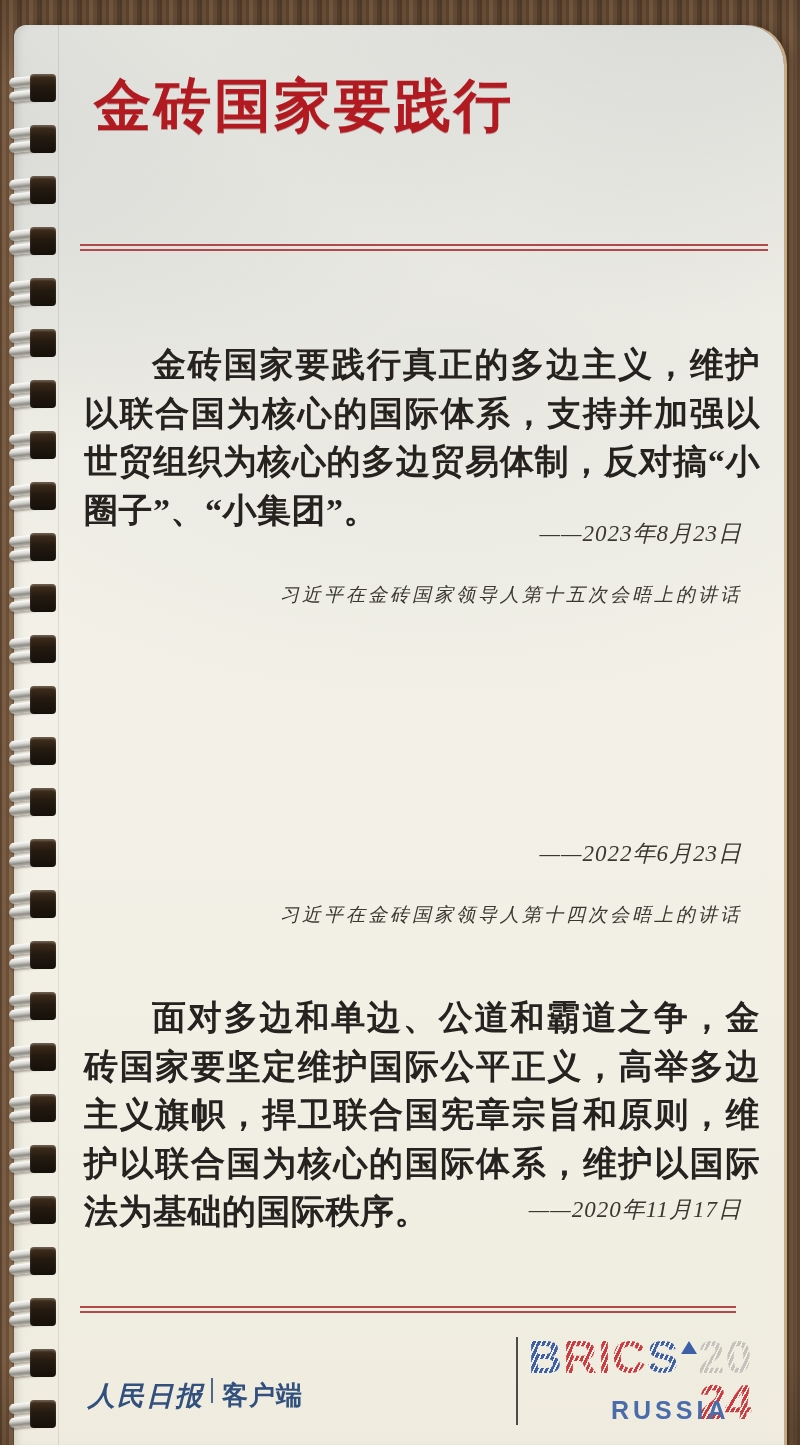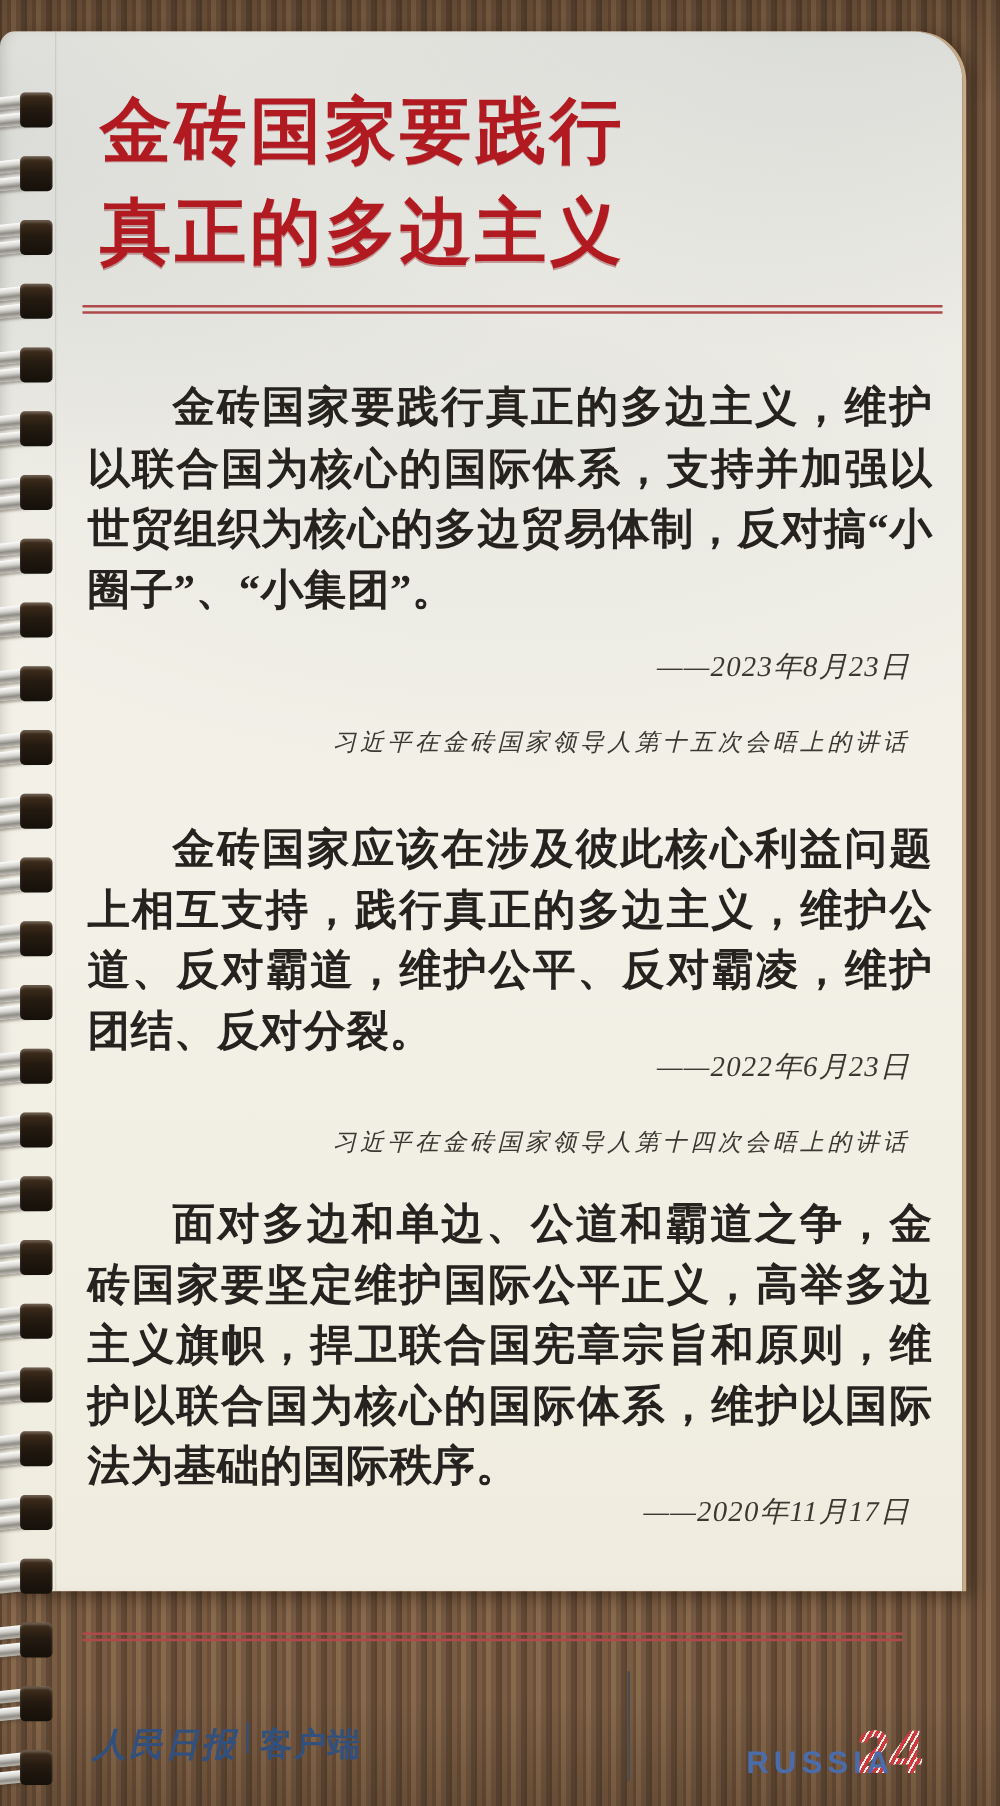--- a/index.html
+++ b/index.html
@@ -14,21 +14,21 @@
     position:absolute; inset:0;
     background:
       linear-gradient(180deg, rgba(30,18,8,0.25) 0%, rgba(0,0,0,0) 6%, rgba(0,0,0,0) 94%, rgba(30,18,8,0.2) 100%),
       repeating-linear-gradient(90deg,
         #5a4330 0 2px, #7a5c42 2px 6px, #6b4f39 6px 9px,
         #87694c 9px 13px, #745841 13px 17px, #604835 17px 20px);
   }
 
   
   .page {
-    position:absolute; left:0; top:25px; width:770px; height:1248px;
+    position:absolute; left:14px; top:25px; width:770px; height:1420px;
     background:
       radial-gradient(120% 55% at 88% -12%, rgba(150,162,172,0.40), rgba(150,162,172,0) 60%),
       radial-gradient(150% 45% at -15% 6%, rgba(158,168,176,0.33), rgba(158,168,176,0) 55%),
       radial-gradient(130% 40% at 55% 24%, rgba(188,196,200,0.22), rgba(188,196,200,0) 62%),
       linear-gradient(180deg, #f2f0e8 0%, #f3f1e7 55%, #efecdf 100%);
     border-radius:12px 40px 0 0;
     box-shadow: 3px 0 0 rgba(218,190,152,0.85), 9px 4px 14px rgba(28,16,6,0.45),
       inset 7px 0 9px -5px rgba(110,108,100,0.28);
   }
   .margin-line {
@@ -67,20 +67,21 @@
   }
   .rule.top-rule    { left:66px; top:219px;  width:688px; }
   .rule.bottom-rule { left:66px; top:1281px; width:656px; }
 
   
   .quote-text {
     position:absolute; left:70px; width:676px;
     font-size:34px; line-height:48.5px; font-weight:700;
     color:var(--ink,#262220); text-align:justify; text-indent:2em;
     letter-spacing:0.5px;
+    margin-top:38px;
   }
   .q1 { top:278px; } .q2 { top:631px; } .q3 { top:931px; }
   .attr {
     position:absolute; right:42px; width:600px; text-align:right;
     color:var(--attr_ink,#3b3731); font-style:italic;
   }
   .a1 { top:492px; } .a2 { top:812px; } .a3 { top:1168px; }
   .attr-date   { font-size:23px; line-height:34px; letter-spacing:1px; }
   .attr-source { font-size:19px; line-height:31px; letter-spacing:3px;margin-top:28px; }
 
@@ -272,47 +273,47 @@
         <span class="slot"></span>
       </div>
       <div class="ring" style="top: 1374px;">
         <span class="wire w1"></span>
         <span class="wire w2"></span>
         <span class="slot"></span>
       </div>
     </div>
 
   <h1 class="title"><span>金砖国家要践行</span><br>
-    <span>真正的多边主义</span></h1>
+    </h1>
 
   <div class="rule top-rule"></div>
 
   <p class="quote-text q1">金砖国家要践行真正的多边主义，维护以联合国为核心的国际体系，支持并加强以世贸组织为核心的多边贸易体制，反对搞“小圈子”、“小集团”。</p>
   <div class="attr a1">
     <div class="attr-date">——2023年8月23日</div>
     <div class="attr-source">习近平在金砖国家领导人第十五次会晤上的讲话</div>
   </div>
 
-  <p class="quote-text q2">金砖国家应该在涉及彼此核心利益问题上相互支持，践行真正的多边主义，维护公道、反对霸道，维护公平、反对霸凌，维护团结、反对分裂。</p>
   <div class="attr a2">
     <div class="attr-date">——2022年6月23日</div>
     <div class="attr-source">习近平在金砖国家领导人第十四次会晤上的讲话</div>
   </div>
 
   <p class="quote-text q3">面对多边和单边、公道和霸道之争，金砖国家要坚定维护国际公平正义，高举多边主义旗帜，捍卫联合国宪章宗旨和原则，维护以联合国为核心的国际体系，维护以国际法为基础的国际秩序。</p>
   <div class="attr a3">
     <div class="attr-date">——2020年11月17日</div>
   </div>
 
   <div class="rule bottom-rule"></div>
 
   <div class="publisher">
     <span class="pd-script">人民日报</span>
     <span class="pd-divider"></span>
     <span class="pd-suffix">客户端</span>
   </div>
 
   <div class="brics">
     <div class="brics-sep"></div>
+    <div class="brics-row"><span class="lb">B</span><span class="lr">R</span><span class="lr">I</span><span class="lr">C</span><span class="lb">S</span><span class="tri"></span><span class="lg">20</span></div>
     <div class="year-bottom lr">24</div>
     <div class="country">RUSSIA</div>
   </div>
 </div>
 
 </body></html>

